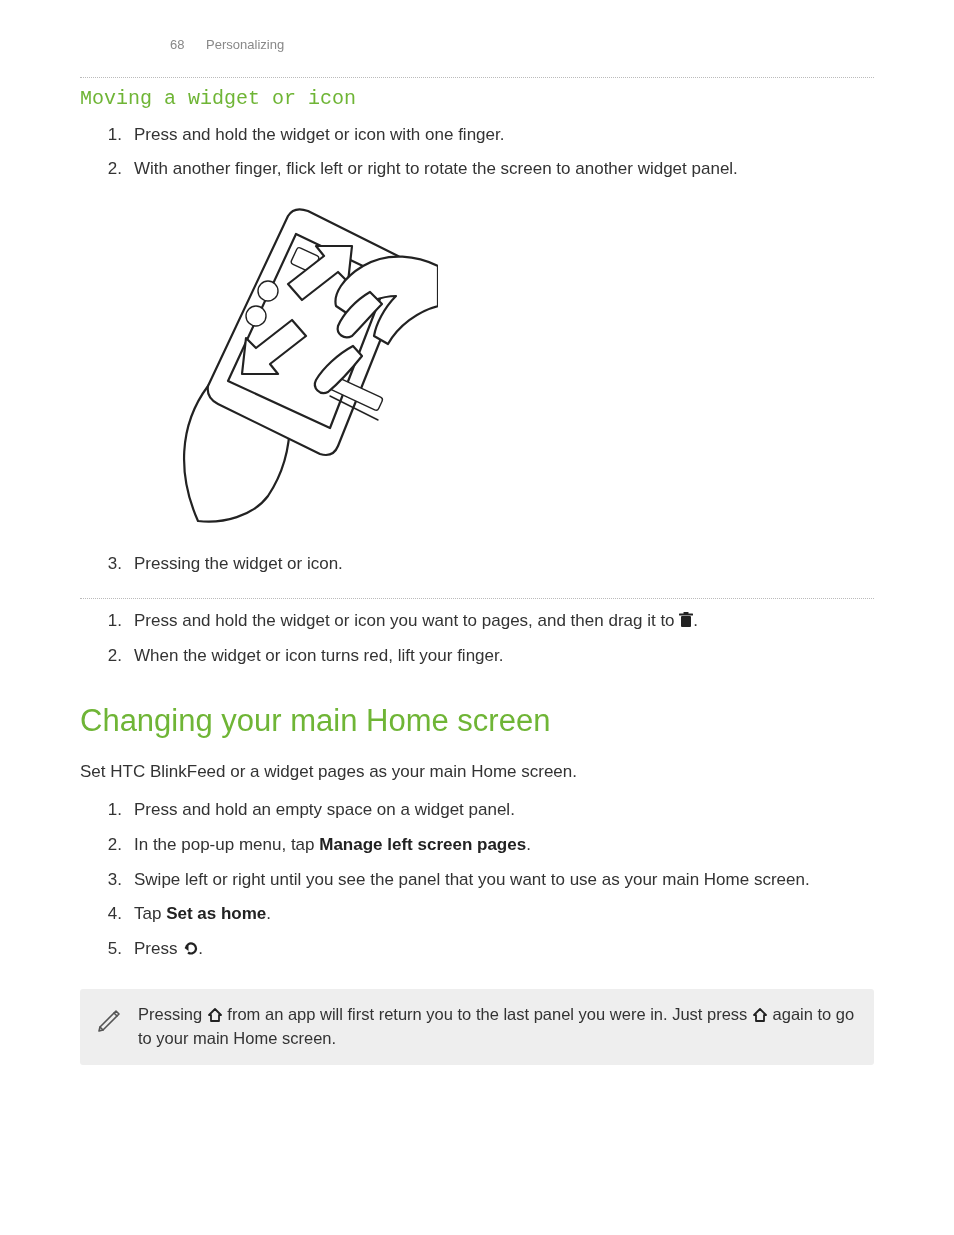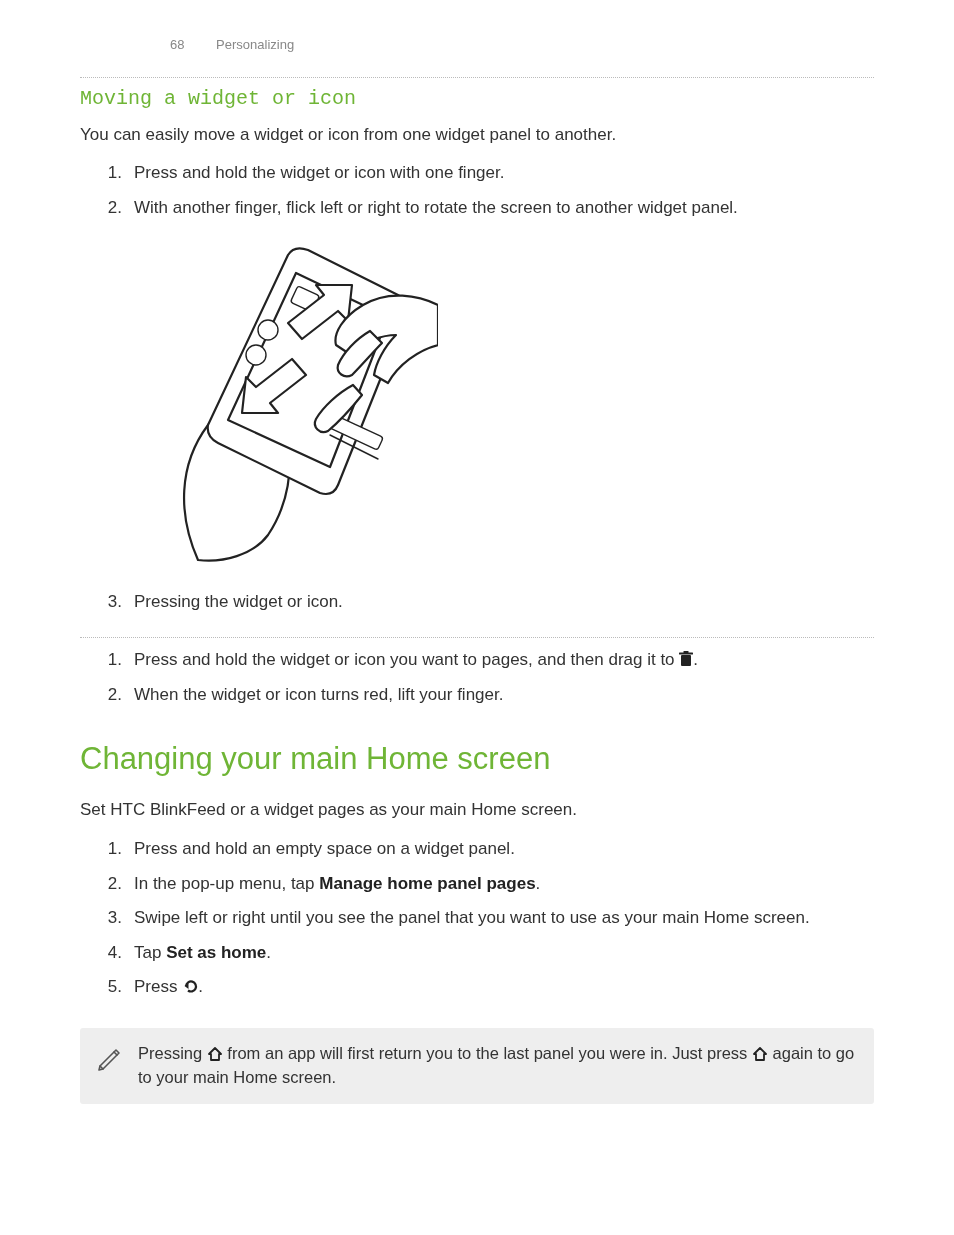--- a/index.html
+++ b/index.html
@@ -17,21 +17,21 @@
   .page {
     padding: 36px 80px 60px 80px;
   }
   .runhead {
     font-size: 13px;
     color: #888;
     margin-left: 90px;
     margin-bottom: 22px;
   }
   .runhead .pn {
-    margin-right: 28px;
+    margin-right: 18px;
     text-align: right;
   }
   .dotted-hr {
     border: none;
     border-top: 1.5px dotted #bbb;
     margin: 0 0 6px 0;
   }
   .sub-heading {
     color: #6fb536;
     font-size: 20px;
@@ -103,21 +103,20 @@
 
 <div class="page">
 
   <div class="runhead">
     <span class="pn">68</span>
     <span>Personalizing</span>
   </div>
 
   <hr class="dotted-hr">
   <h3 class="sub-heading">Moving a widget or icon</h3>
-  <p class="body">You can easily move a widget or icon from one widget panel to another.</p>
 
   <ol class="steps">
     <li>
       <span class="num">1.</span>
       <span class="txt">Press and hold the widget or icon with one finger.</span>
     </li>
     <li>
       <span class="num">2.</span>
       <span class="txt">With another finger, flick left or right to rotate the screen to another widget panel.</span>
     </li>
@@ -193,21 +192,21 @@
   <p class="body">Set HTC BlinkFeed or a widget pages as your main Home screen.</p>
 
   <ol class="steps">
     <li>
       <span class="num">1.</span>
       <span class="txt">Press and hold an empty space on a widget panel.</span>
     </li>
     <li>
       <span class="num">2.</span>
       <span class="txt">
-        <span>In the pop-up menu, tap </span><span class="bold">Manage home panel pages</span><span>.</span>
+        <span>In the pop-up menu, tap </span><span class="bold">Manage left screen pages</span><span>.</span>
       </span>
     </li>
     <li>
       <span class="num">3.</span>
       <span class="txt">Swipe left or right until you see the panel that you want to use as your main Home screen.</span>
     </li>
     <li>
       <span class="num">4.</span>
       <span class="txt">
         <span>Tap </span><span class="bold">Set as home</span><span>.</span>

